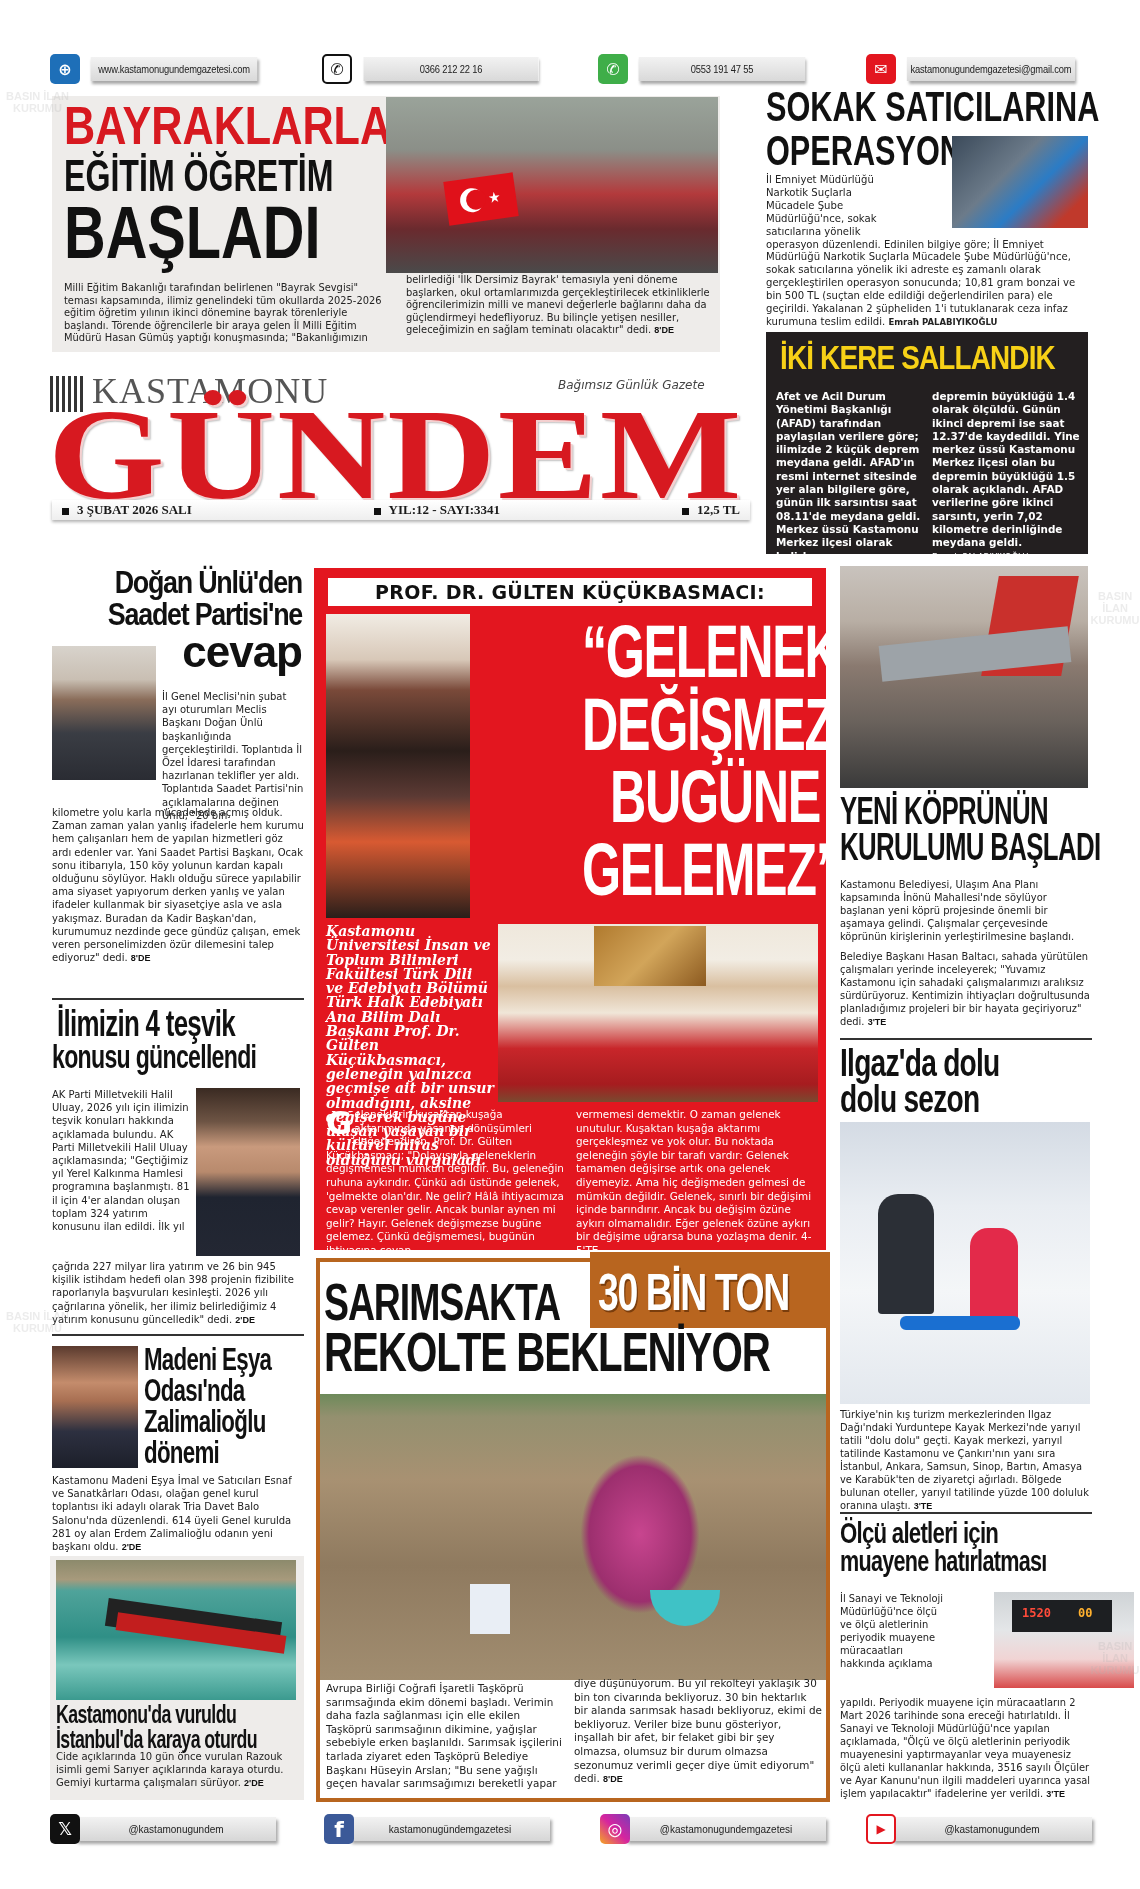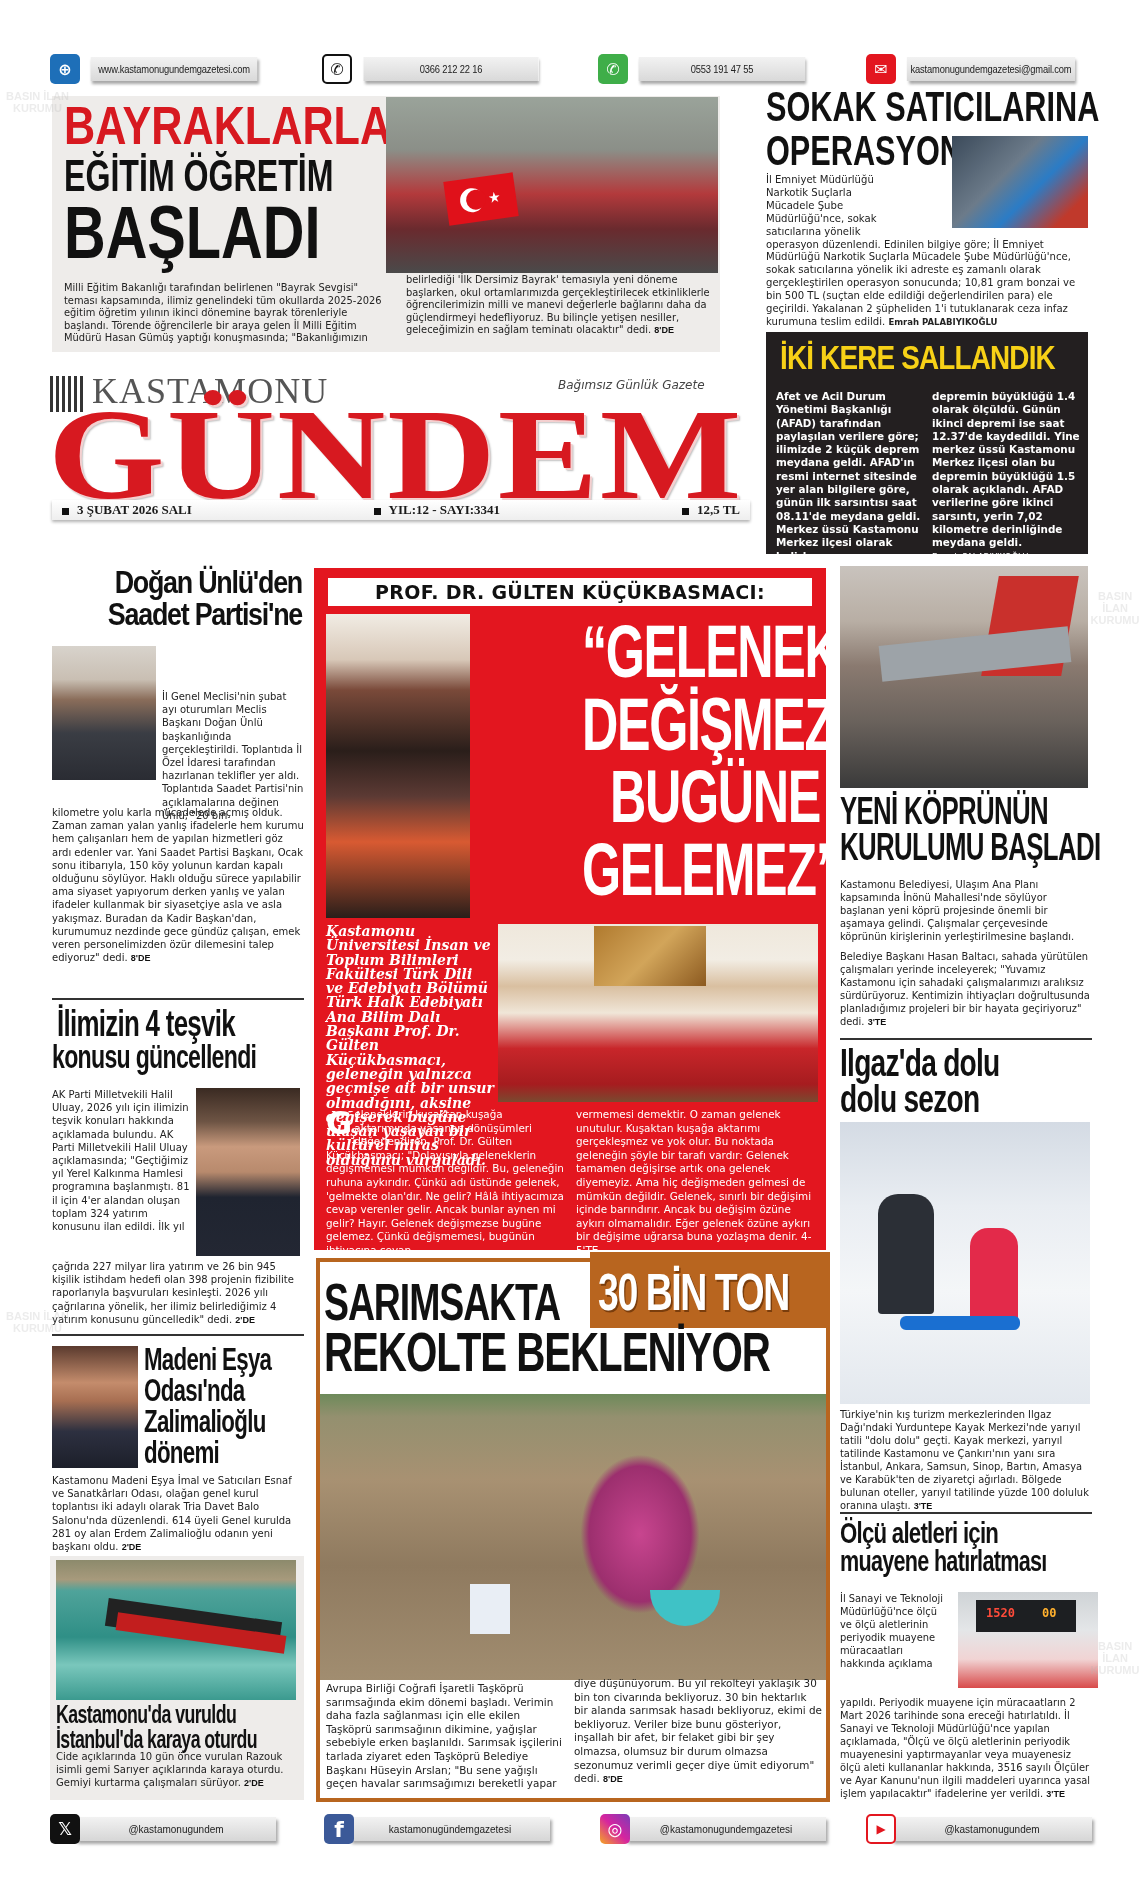--- a/index.html
+++ b/index.html
@@ -124,20 +124,21 @@
 <div class="abs masthead-gundem" style="left:48px; top:390px;">GÜNDEM</div>
 <div class="abs dateline">
   <span><span class="sq"></span><span>3 ŞUBAT 2026 SALI</span></span>
   <span><span class="sq"></span><span>YIL:12 - SAYI:3341</span></span>
   <span><span class="sq"></span><span>12,5 TL</span></span>
 </div>
 
 <div class="abs" style="left:52px; top:566px; width:250px; text-align:right;">
   <div class="headline-black" style="font-size:32px; letter-spacing:-1.5px; transform:scaleX(0.84); transform-origin:right top; white-space:nowrap;">Doğan Ünlü'den</div>
   <div class="headline-black" style="font-size:32px; letter-spacing:-1.5px; transform:scaleX(0.84); transform-origin:right top; white-space:nowrap;">Saadet Partisi'ne</div>
+  <div class="headline-black" style="font-size:44px; letter-spacing:-1px; white-space:nowrap;">cevap</div>
 </div>
 <div class="photo" style="left:52px; top:646px; width:104px; height:134px; background: linear-gradient(180deg,#d8d3cc 0%,#c9bfb3 25%,#8a6d5a 40%,#3a3d44 65%,#2a2c33 100%);"></div>
 <div class="abs body-text" style="left:162px; top:690px; width:142px; font-size:10px; line-height:13.2px;">İl Genel Meclisi'nin şubat ayı oturumları Meclis Başkanı Doğan Ünlü başkanlığında gerçekleştirildi. Toplantıda İl Özel İdaresi tarafından hazırlanan teklifler yer aldı. Toplantıda Saadet Partisi'nin açıklamalarına değinen Ünlü; "20 bin</div>
 <div class="abs body-text" style="left:52px; top:806px; width:252px; font-size:10px; line-height:13.2px;">
   <span>kilometre yolu karla mücadelede açmış olduk. Zaman zaman yalan yanlış ifadelerle hem kurumu hem çalışanları hem de yapılan hizmetleri göz ardı edenler var. Yani Saadet Partisi Başkanı, Ocak sonu itibarıyla, 150 köy yolunun kardan kapalı olduğunu söylüyor. Haklı olduğu sürece yapılabilir ama siyaset yapıyorum derken yanlış ve yalan ifadeler kullanmak bir siyasetçiye asla ve asla yakışmaz. Buradan da Kadir Başkan'dan, kurumumuz nezdinde gece gündüz çalışan, emek veren personelimizden özür dilemesini talep ediyoruz" dedi.</span>
   <span class="ref">8'DE</span>
 </div>
 <div class="rule" style="left:52px; top:998px; width:252px;"></div>
 
 <div class="abs" style="left:52px; top:1006px; width:252px;text-align:right;">
@@ -245,21 +246,21 @@
 <div class="abs body-text" style="left:840px; top:1408px; width:252px; font-size:9.9px; line-height:13px;">
   <span>Türkiye'nin kış turizm merkezlerinden Ilgaz Dağı'ndaki Yurduntepe Kayak Merkezi'nde yarıyıl tatili "dolu dolu" geçti. Kayak merkezi, yarıyıl tatilinde Kastamonu ve Çankırı'nın yanı sıra İstanbul, Ankara, Samsun, Sinop, Bartın, Amasya ve Karabük'ten de ziyaretçi ağırladı. Bölgede bulunan oteller, yarıyıl tatilinde yüzde 100 doluluk oranına ulaştı.</span>
   <span class="ref">3'TE</span>
 </div>
 <div class="rule" style="left:840px; top:1512px; width:252px;"></div>
 
 <div class="abs" style="left:840px; top:1518px; width:252px;">
   <div class="headline-black condensed" style="font-size:30px; letter-spacing:-1px; transform:scaleX(0.74);">Ölçü aletleri için</div><br>
   <div class="headline-black condensed" style="font-size:30px; letter-spacing:-1px; transform:scaleX(0.72); margin-top:-2px;">muayene hatırlatması</div>
 </div>
-<div class="photo" style="left:958px; top:1592px; width:140px; height:96px; background: linear-gradient(180deg,#cfd3d6 0%,#e4e6e8 40%,#f1d4d4 70%,#d84a4a 100%);">
+<div class="photo" style="left:994px; top:1592px; width:140px; height:96px; background: linear-gradient(180deg,#cfd3d6 0%,#e4e6e8 40%,#f1d4d4 70%,#d84a4a 100%);">
   <div class="abs" style="left:18px; top:8px; width:100px; height:32px; background:#1d1f22;">
     <span class="abs" style="left:10px; top:6px; color:#ff4b3a; font-family:'DejaVu Sans Mono',monospace; font-size:12px; font-weight:bold;">1520</span>
     <span class="abs" style="left:66px; top:6px; color:#ffb02e; font-family:'DejaVu Sans Mono',monospace; font-size:12px; font-weight:bold;">00</span>
   </div>
 </div>
 <div class="abs body-text" style="left:840px; top:1592px; width:106px; font-size:9.9px; line-height:13px;">İl Sanayi ve Teknoloji Müdürlüğü'nce ölçü ve ölçü aletlerinin periyodik muayene müracaatları hakkında açıklama</div>
 <div class="abs body-text" style="left:840px; top:1696px; width:252px; font-size:9.9px; line-height:13px;">
   <span>yapıldı. Periyodik muayene için müracaatların 2 Mart 2026 tarihinde sona ereceği hatırlatıldı. İl Sanayi ve Teknoloji Müdürlüğü'nce yapılan açıklamada, "Ölçü ve ölçü aletlerinin periyodik muayenesini yaptırmayanlar veya muayenesiz ölçü aleti kullananlar hakkında, 3516 sayılı Ölçüler ve Ayar Kanunu'nun ilgili maddeleri uyarınca yasal işlem yapılacaktır" ifadelerine yer verildi.</span>
   <span class="ref">3'TE</span>
 </div>

